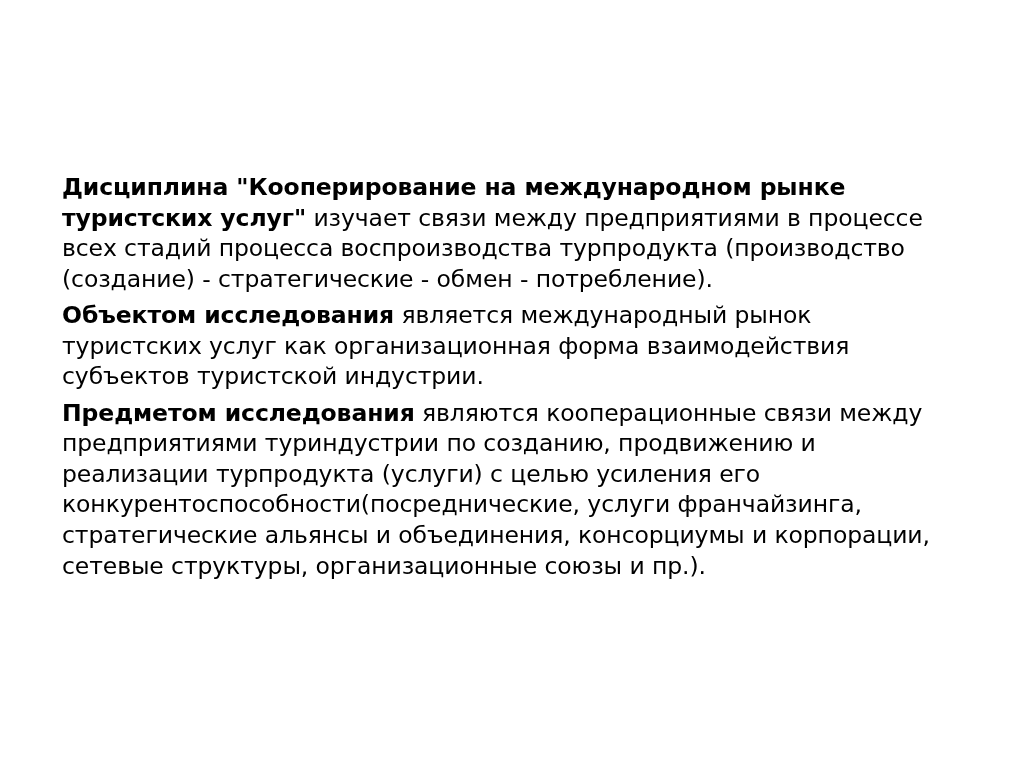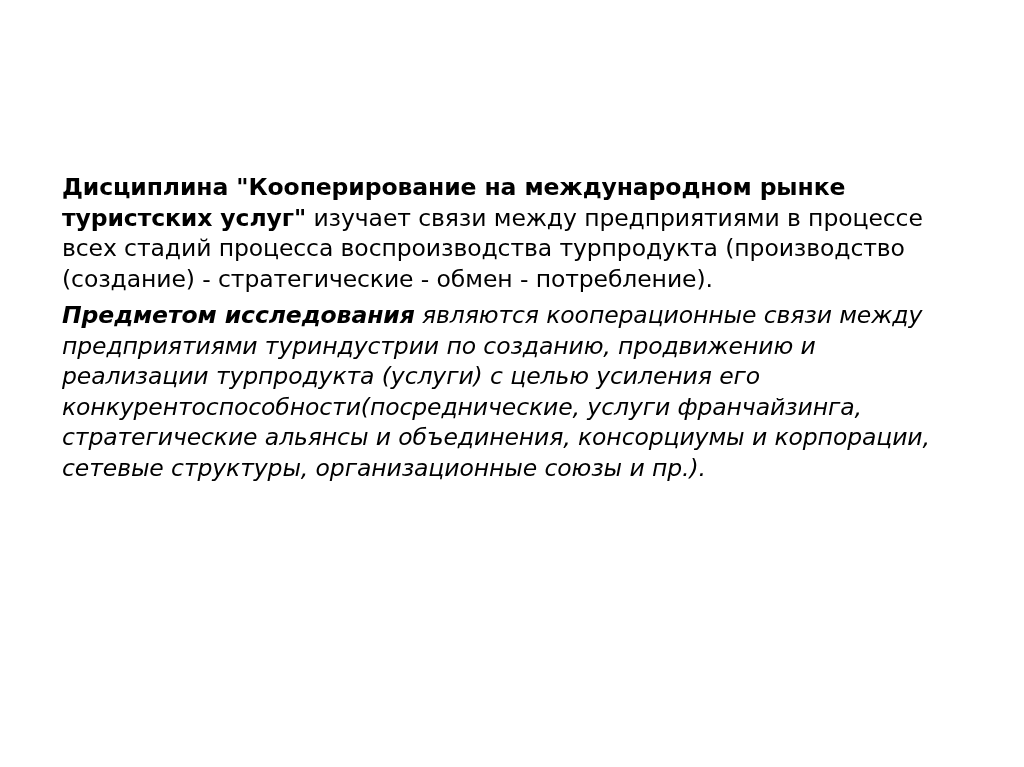--- a/index.html
+++ b/index.html
@@ -30,35 +30,37 @@
   .para {
     margin: 0 0 6px 0;
     font-size: 23.5px;
     line-height: 1.30;
     letter-spacing: -0.1px;
     color: #000000;
     text-align: left;
   }
   .para.last {
     margin-bottom: 12px;
-    font-style: italic;
   }
   .lead {
     font-weight: bold;
   }
 </style>
 </head>
 <body>
 
 <div class="slide">
   <div class="content-block">
 
     <p class="para">
       <span class="lead">Дисциплина "Кооперирование  на международном рынке туристских услуг"</span><span> изучает связи между предприятиями в процессе всех стадий процесса воспроизводства турпродукта (производство (создание) - стратегические - обмен - потребление).</span>
     </p>
 
+    <p class="para">
+      <span class="lead">Объектом исследования</span><span> является международный рынок туристских услуг как организационная форма взаимодействия субъектов туристской индустрии.</span>
+    </p>
 
     <p class="para last">
       <span class="lead">Предметом исследования</span><span> являются кооперационные связи между предприятиями туриндустрии по созданию, продвижению и реализации турпродукта (услуги) с целью усиления его конкурентоспособности(посреднические, услуги франчайзинга, стратегические альянсы и объединения, консорциумы и корпорации, сетевые структуры, организационные союзы и пр.).</span>
     </p>
 
   </div>
 </div>
 
 </body></html>

